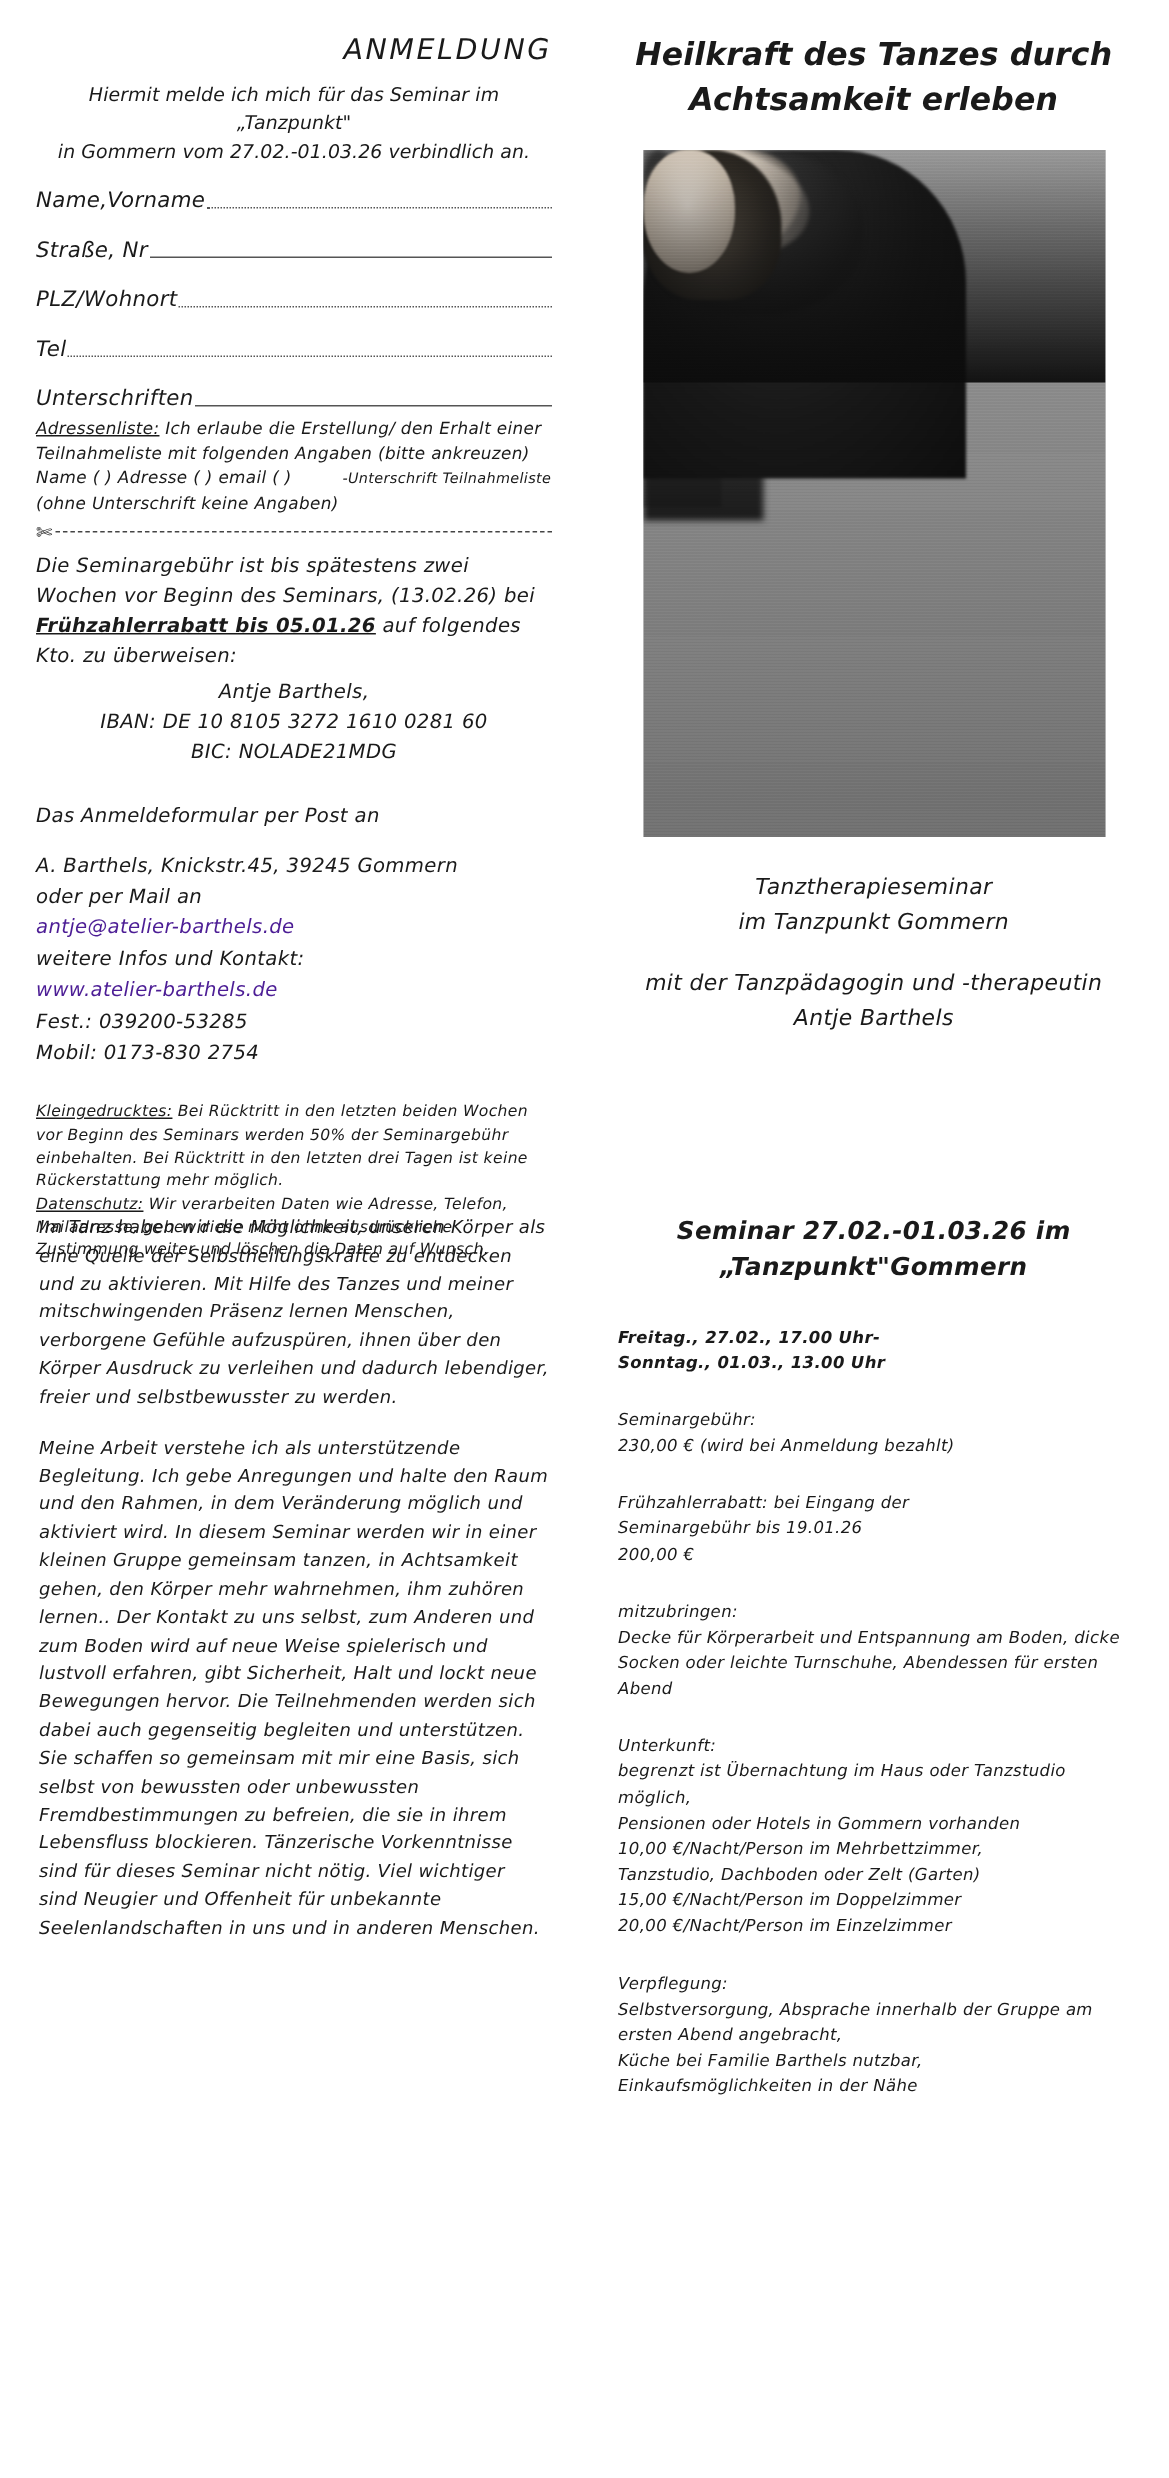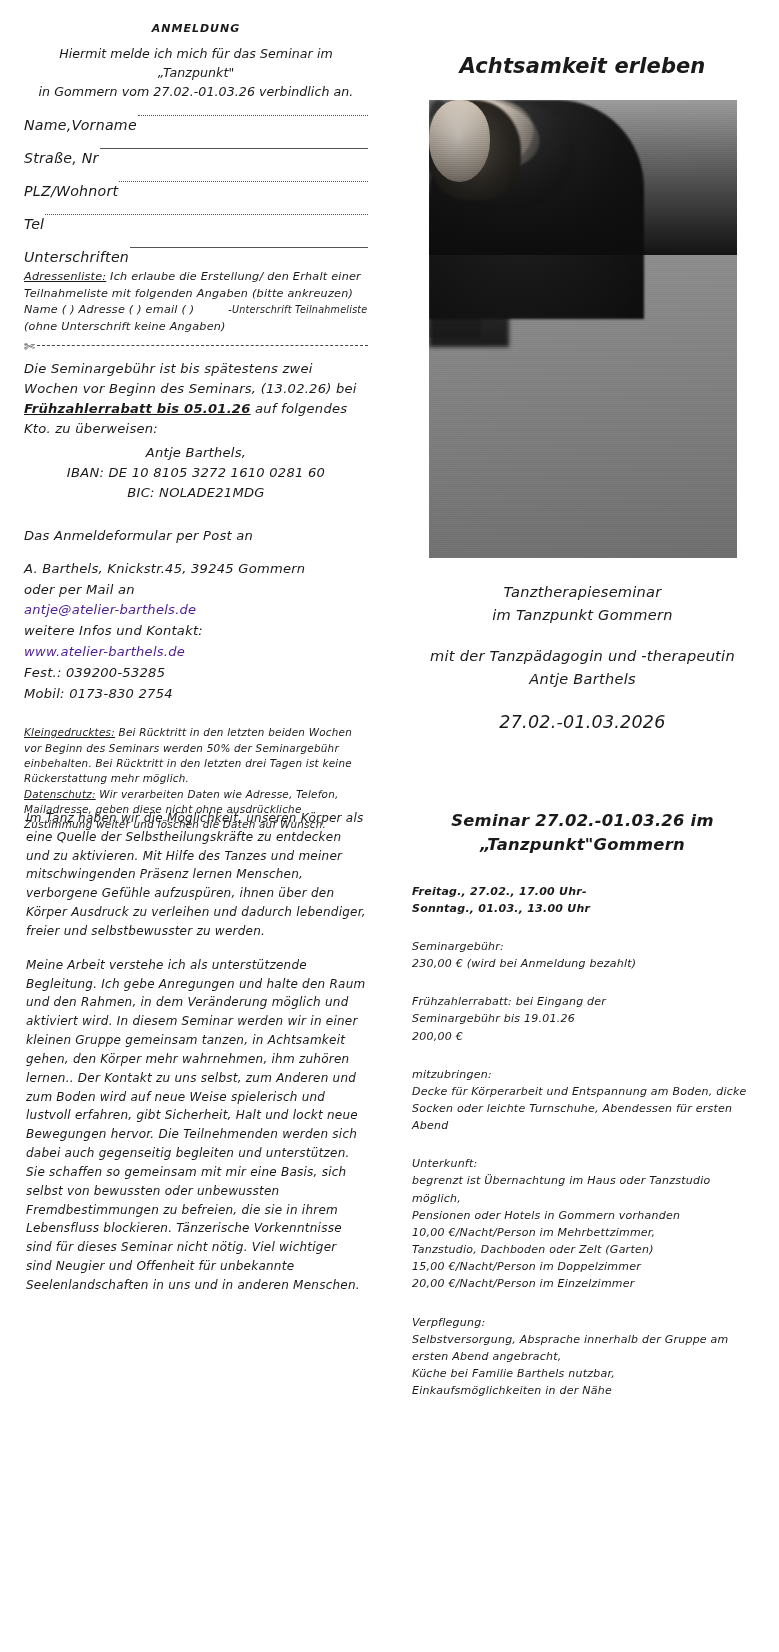--- a/index.html
+++ b/index.html
@@ -31,40 +31,40 @@
   .hand {
     font-family: "DejaVu Sans", sans-serif;
     font-style: italic;
     letter-spacing: 0.015em;
   }
 
   
   .panel-form { padding: 18px 22px 0 24px; }
 
   .form-title {
-    text-align: center;
-    font-size: 11px;
+    text-align: right;
+    font-size: 19px;
     font-style: italic;
     letter-spacing: 0.09em;
-    font-weight: 700;
+    font-weight: 400;
     margin: 4px 0 9px 0;
   }
   .form-lead {
     text-align: center;
     font-size: 12.6px;
     line-height: 1.52;
     font-style: italic;
     letter-spacing: 0.005em;
     margin: 0 6px 16px 6px;
   }
 
   .field-list { margin: 0 0 2px 0; }
   .field {
     display: flex;
-    align-items: flex-start;
+    align-items: flex-end;
     font-size: 14.2px;
     font-style: italic;
     margin-bottom: 17px;
     white-space: nowrap;
   }
   .field-label { flex: 0 0 auto; }
   .field-rule {
     flex: 1 1 auto;
     position: relative;
     top: -3px;
@@ -344,21 +344,21 @@
     <p class="fineprint" style="margin-top:20px">
       <span class="u">Kleingedrucktes:</span><span> Bei Rücktritt in den letzten beiden Wochen vor Beginn des Seminars werden 50% der Seminargebühr einbehalten. Bei Rücktritt in den letzten drei Tagen ist keine Rückerstattung mehr möglich.</span>
     </p>
     <p class="fineprint">
       <span class="u">Datenschutz:</span><span> Wir verarbeiten Daten wie Adresse, Telefon, Mailadresse, geben diese nicht ohne  ausdrückliche Zustimmung weiter und löschen die Daten auf Wunsch.</span>
     </p>
   </section>
 
   <section class="panel panel-hero hand">
     <h1 class="hero-title">
-      <br>
+      <span>Heilkraft des Tanzes durch</span><br>
       <span>Achtsamkeit erleben</span>
     </h1>
 
     <div class="photo">
       <div class="layer ph-wall"></div>
       <div class="layer ph-post"></div>
       <div class="layer ph-knob"></div>
       <div class="layer ph-dark-left"></div>
       <div class="layer ph-body"></div>
       <div class="layer ph-shoulder"></div>
@@ -371,21 +371,20 @@
     </div>
 
     <p class="hero-caption">
       <span>Tanztherapieseminar</span><br>
       <span>im Tanzpunkt Gommern</span>
       <span class="gap"></span>
       <span>mit der Tanzpädagogin und -therapeutin</span><br>
       <span>Antje Barthels</span>
     </p>
 
-    <p class="hero-date">27.02.-01.03.2026</p>
   </section>
 
   <section class="panel panel-article hand">
     <p class="article-p">Im Tanz haben wir die Möglichkeit, unseren Körper als eine Quelle der Selbstheilungskräfte zu entdecken und zu aktivieren. Mit Hilfe des Tanzes und meiner mitschwingenden Präsenz lernen Menschen, verborgene Gefühle aufzuspüren, ihnen über den Körper Ausdruck zu verleihen und dadurch lebendiger, freier und selbstbewusster zu werden.</p>
     <p class="article-p">Meine Arbeit verstehe ich als unterstützende Begleitung. Ich gebe Anregungen und halte den Raum und den Rahmen, in dem Veränderung möglich und aktiviert wird. In diesem Seminar werden wir in einer kleinen Gruppe gemeinsam tanzen, in Achtsamkeit gehen, den Körper mehr wahrnehmen, ihm zuhören lernen.. Der Kontakt zu uns selbst, zum Anderen und zum Boden wird auf neue Weise spielerisch und lustvoll erfahren, gibt Sicherheit, Halt und lockt neue Bewegungen hervor. Die Teilnehmenden werden sich dabei auch gegenseitig begleiten und unterstützen. Sie schaffen so gemeinsam mit mir eine Basis, sich selbst von bewussten oder unbewussten Fremdbestimmungen zu befreien, die sie in ihrem Lebensfluss blockieren. Tänzerische Vorkenntnisse sind für dieses Seminar nicht nötig. Viel wichtiger sind Neugier und Offenheit für unbekannte Seelenlandschaften in uns und in anderen Menschen.</p>
   </section>
 
   <section class="panel panel-details hand">
     <h2 class="details-title">
       <span>Seminar 27.02.-01.03.26 im</span><br>

